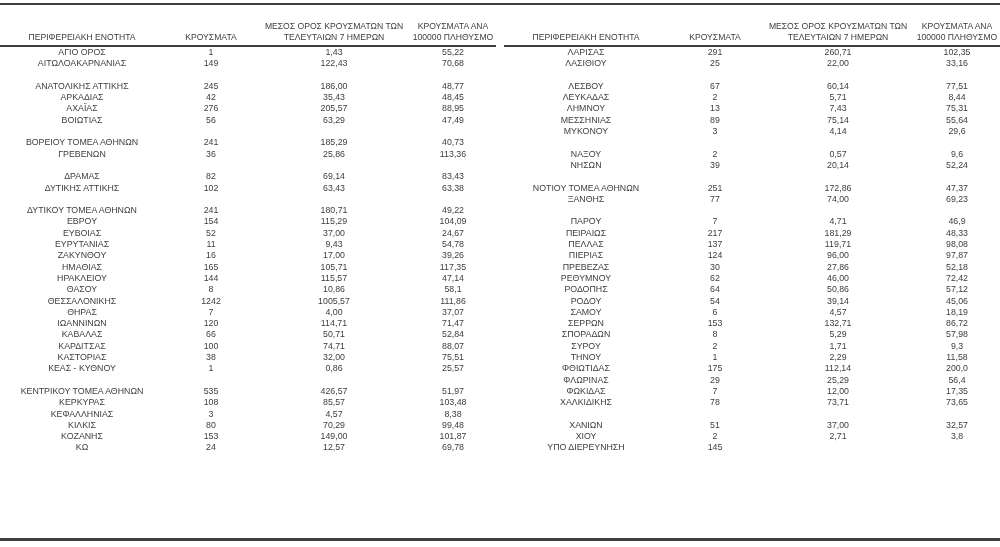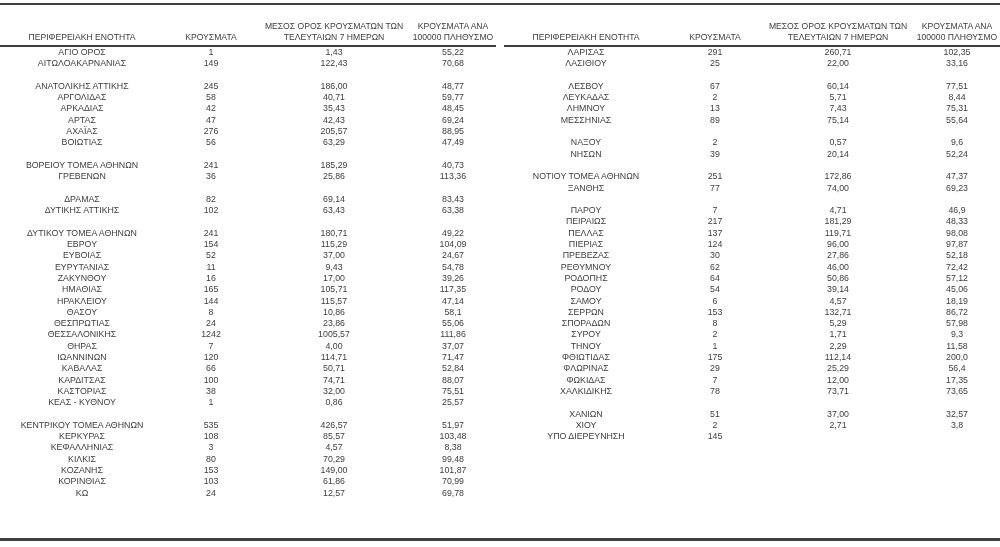--- a/index.html
+++ b/index.html
@@ -88,38 +88,26 @@
             <tr>
               <td colspan="4">&nbsp;</td>
             </tr>
             <tr>
               <td>ΑΝΑΤΟΛΙΚΗΣ ΑΤΤΙΚΗΣ</td>
               <td>245</td>
               <td>186,00</td>
               <td>48,77</td>
             </tr>
             <tr>
-              <td>ΑΡΓΟΛΙΔΑΣ</td>
-              <td>58</td>
-              <td>40,71</td>
-              <td>59,77</td>
-            </tr>
-            <tr>
               <td>ΑΡΚΑΔΙΑΣ</td>
               <td>42</td>
               <td>35,43</td>
               <td>48,45</td>
             </tr>
             <tr>
-              <td>ΑΡΤΑΣ</td>
-              <td>47</td>
-              <td>42,43</td>
-              <td>69,24</td>
-            </tr>
-            <tr>
               <td>ΑΧΑΪΑΣ</td>
               <td>276</td>
               <td>205,57</td>
               <td>88,95</td>
             </tr>
             <tr>
               <td>ΒΟΙΩΤΙΑΣ</td>
               <td>56</td>
               <td>63,29</td>
               <td>47,49</td>
@@ -199,26 +187,20 @@
               <td>115,57</td>
               <td>47,14</td>
             </tr>
             <tr>
               <td>ΘΑΣΟΥ</td>
               <td>8</td>
               <td>10,86</td>
               <td>58,1</td>
             </tr>
             <tr>
-              <td>ΘΕΣΠΡΩΤΙΑΣ</td>
-              <td>24</td>
-              <td>23,86</td>
-              <td>55,06</td>
-            </tr>
-            <tr>
               <td>ΘΕΣΣΑΛΟΝΙΚΗΣ</td>
               <td>1242</td>
               <td>1005,57</td>
               <td>111,86</td>
             </tr>
             <tr>
               <td>ΘΗΡΑΣ</td>
               <td>7</td>
               <td>4,00</td>
               <td>37,07</td>
@@ -278,26 +260,20 @@
               <td>ΚΙΛΚΙΣ</td>
               <td>80</td>
               <td>70,29</td>
               <td>99,48</td>
             </tr>
             <tr>
               <td>ΚΟΖΑΝΗΣ</td>
               <td>153</td>
               <td>149,00</td>
               <td>101,87</td>
-            </tr>
-            <tr>
-              <td>ΚΟΡΙΝΘΙΑΣ</td>
-              <td>103</td>
-              <td>61,86</td>
-              <td>70,99</td>
             </tr>
             <tr>
               <td>ΚΩ</td>
               <td>24</td>
               <td>12,57</td>
               <td>69,78</td>
             </tr>
           </tbody>
       </table>
     </div>
@@ -352,20 +328,26 @@
               <td>7,43</td>
               <td>75,31</td>
             </tr>
             <tr>
               <td>ΜΕΣΣΗΝΙΑΣ</td>
               <td>89</td>
               <td>75,14</td>
               <td>55,64</td>
             </tr>
             <tr>
+              <td>ΜΥΚΟΝΟΥ</td>
+              <td>3</td>
+              <td>4,14</td>
+              <td>29,6</td>
+            </tr>
+            <tr>
               <td colspan="4">&nbsp;</td>
             </tr>
             <tr>
               <td>ΝΑΞΟΥ</td>
               <td>2</td>
               <td>0,57</td>
               <td>9,6</td>
             </tr>
             <tr>
               <td>ΝΗΣΩΝ</td>

